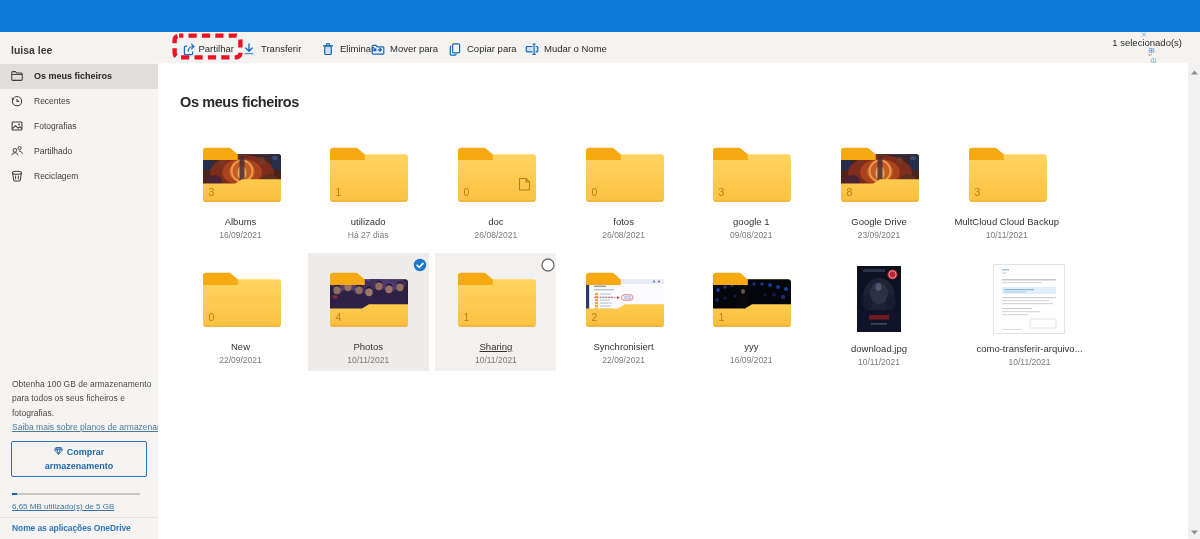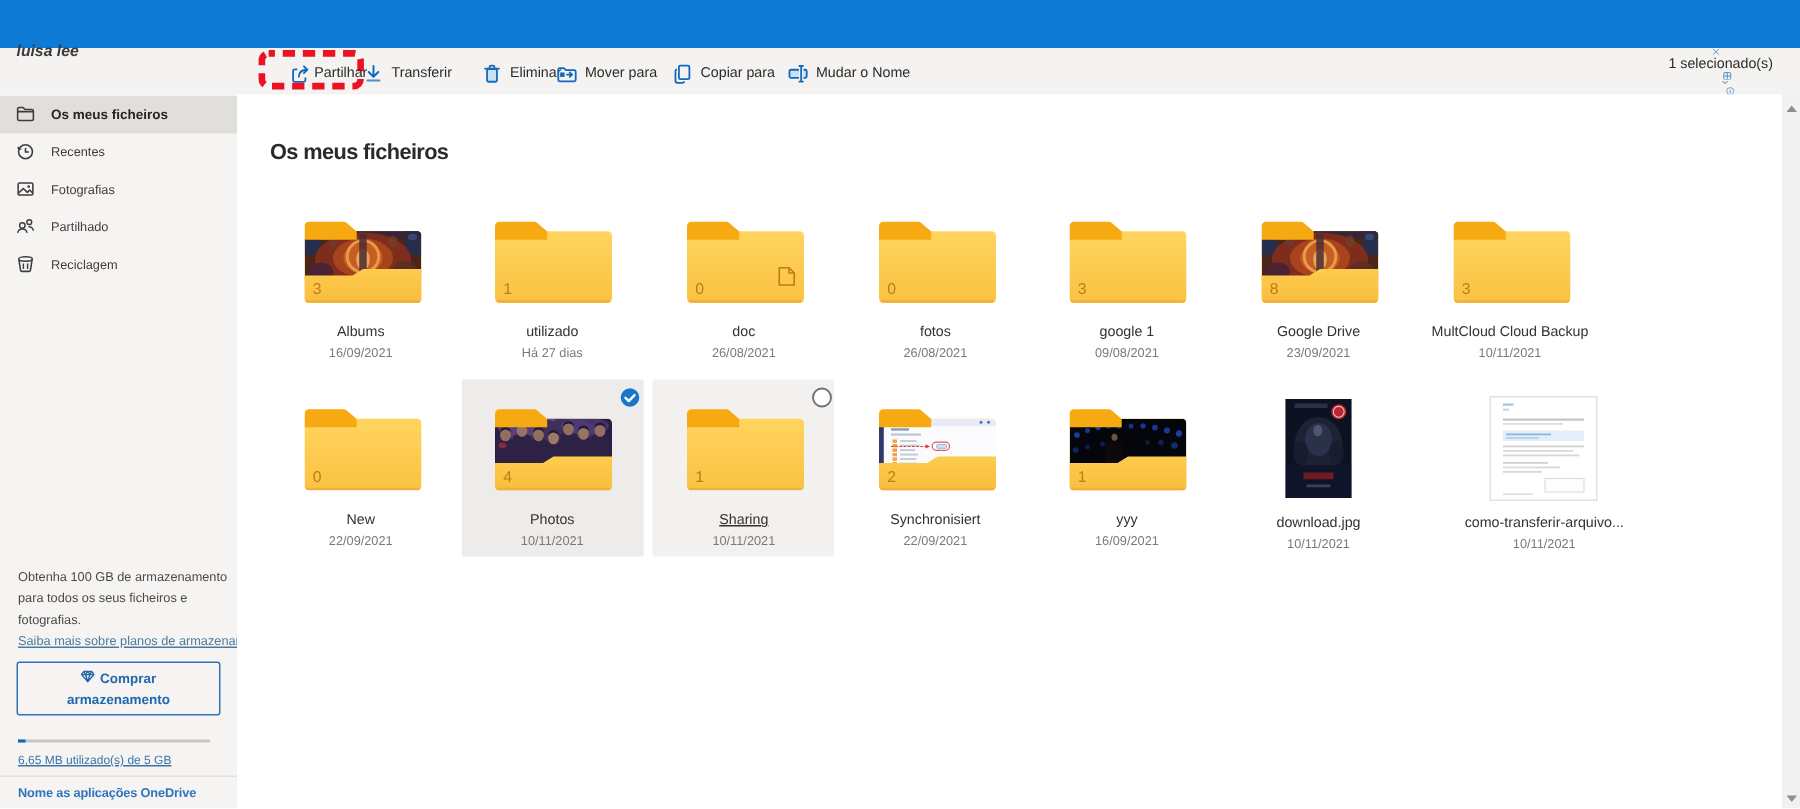--- a/index.html
+++ b/index.html
@@ -1,19 +1,19 @@
 <!DOCTYPE html>
 <html><head><meta charset="utf-8">
 <style>
   * { margin:0; padding:0; box-sizing:border-box; }
   html,body { width:1200px; height:539px; overflow:hidden; }
   #app { position:relative; width:1200px; height:539px; font-family:"Liberation Sans",sans-serif; background:#fff; }
   .topbar { position:absolute; left:0; top:0; width:1200px; height:32px; background:#0d7ad5; }
   .cmdbar { position:absolute; left:0; top:32px; width:1200px; height:31px; background:#f4f3f2; }
-  .user { position:absolute; left:11px; top:28px; font-size:10.5px; font-weight:bold; color:#3a3938;font-style:italic; }
+  .user { position:absolute; left:11px; top:44px; font-size:10.5px; font-weight:bold; color:#3a3938; }
   .tbtn { display:flex; align-items:center; color:#2b2a29; font-size:9.5px; }
   .tbtn svg { margin-right:4px; }
   .selinfo { position:absolute; top:32px; height:31px; right:18px; display:flex; align-items:center; font-size:9.5px; color:#2b2a29;flex-direction:column; }
   .sidebar { position:absolute; left:0; top:63px; width:158px; height:476px; background:#f5f4f3; }
   .nav { position:absolute; left:0; top:63.5px; width:158px; }
   .navitem { display:flex; align-items:center; height:25px; padding-left:10px; font-size:8.5px; color:#3f3d3b; }
   .navitem.sel { background:#e1dfdc; font-weight:bold; font-size:9px; color:#262523; }
   .navitem svg { margin-right:10px; flex:none; width:14px; height:14px; }
   .store { position:absolute; left:12px; top:377px; width:146px; font-size:8.5px; color:#4b4947; line-height:14.4px; overflow:hidden; white-space:nowrap; }
   .store a { color:#4a7a9e; }
@@ -62,21 +62,21 @@
     <svg style="position:absolute;left:3px;top:7px" width="7" height="5" viewBox="0 0 7 5">
         <path d="M0,4.6 L3.5,0.4 L7,4.6 Z" fill="#8e8e8e"></path>
       </svg>
     <svg style="position:absolute;left:3px;top:467px" width="7" height="5" viewBox="0 0 7 5">
         <path d="M0,0.4 L3.5,4.6 L7,0.4 Z" fill="#8e8e8e"></path>
       </svg>
   </div>
   <svg style="position:absolute;left:172px;top:33px" width="71" height="27" viewBox="0 0 71 27">
       <rect x="2.6" y="2.6" width="65.8" height="21.8" rx="4.5" fill="none" stroke="#ee1122" stroke-width="4.4" stroke-dasharray="8.2 5.2" stroke-dashoffset="4"></rect>
     </svg>
-  <div class="tbtn" style="position:absolute;left:192px;top:33px;height:31px;">
+  <div class="tbtn" style="position:absolute;left:181px;top:33px;height:31px;">
     <svg width="16" height="16" viewBox="0 0 16 16" fill="none" stroke="#1268bd" stroke-width="1.2">
       <path d="M6.2,5.2 H4.6 a1.2,1.2 0 0 0 -1.2,1.2 v6 a1.2,1.2 0 0 0 1.2,1.2 h5.8 a1.2,1.2 0 0 0 1.2,-1.2 V10.6"></path>
       <path d="M7.2,10.2 C7.3,7 9.4,5.6 12.6,5.5" stroke-linecap="round"></path>
       <path d="M10.6,3.2 L12.9,5.5 L10.6,7.8" stroke-linejoin="round" stroke-linecap="round"></path>
     </svg>
       <span style="margin-left:-2.5px">Partilhar</span>
   </div>
   <div class="tbtn" style="position:absolute;left:241px;top:33px;height:31px;">
     <svg width="16" height="16" viewBox="0 0 16 16" fill="none" stroke="#1268bd" stroke-width="1.3">
       <path d="M8,3 V9.8 M4.8,7 L8,10.2 L11.2,7" stroke-linecap="round" stroke-linejoin="round"></path>

